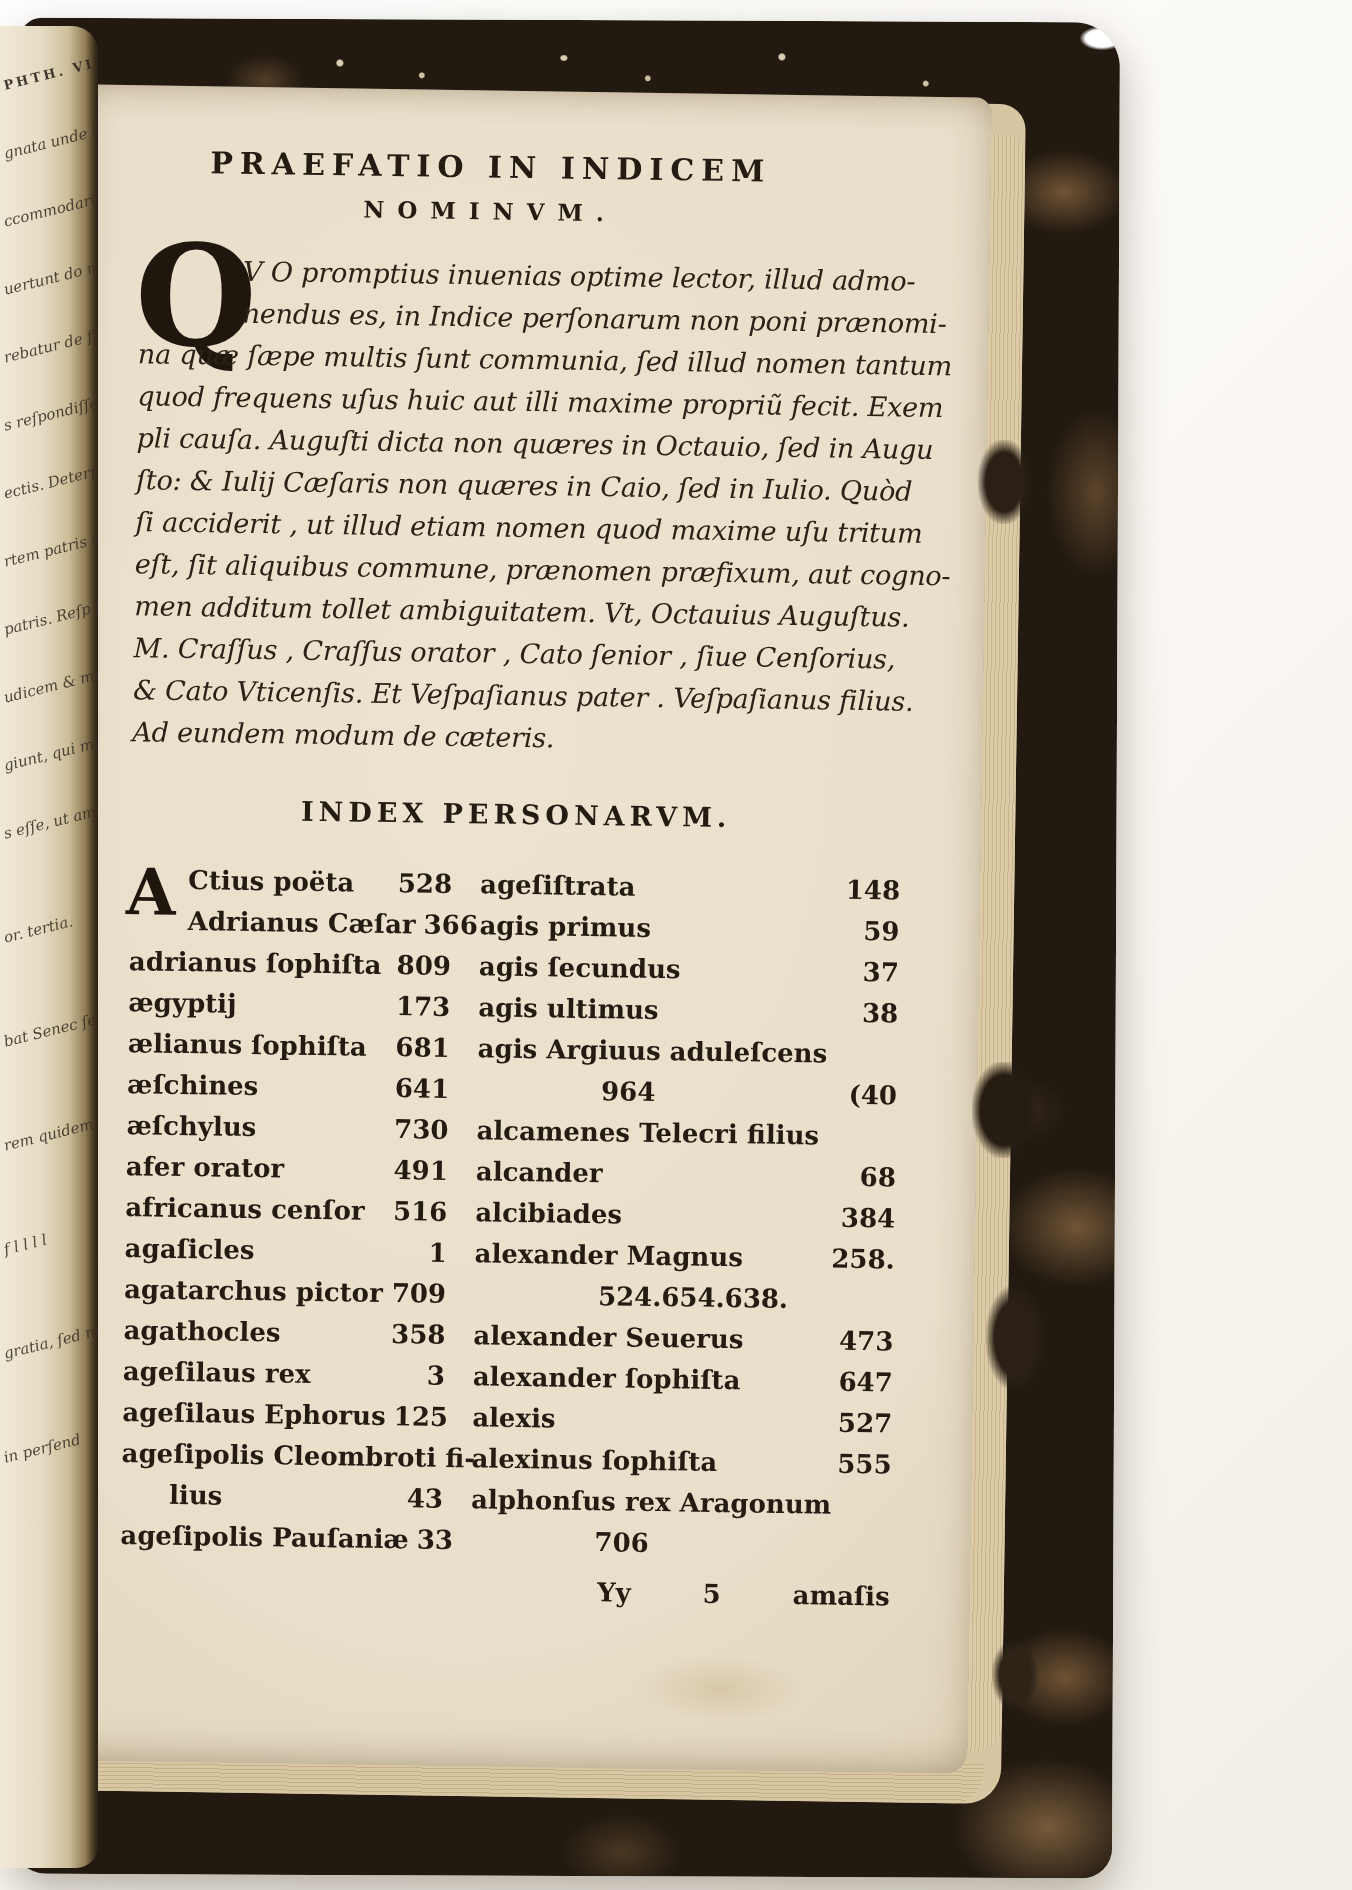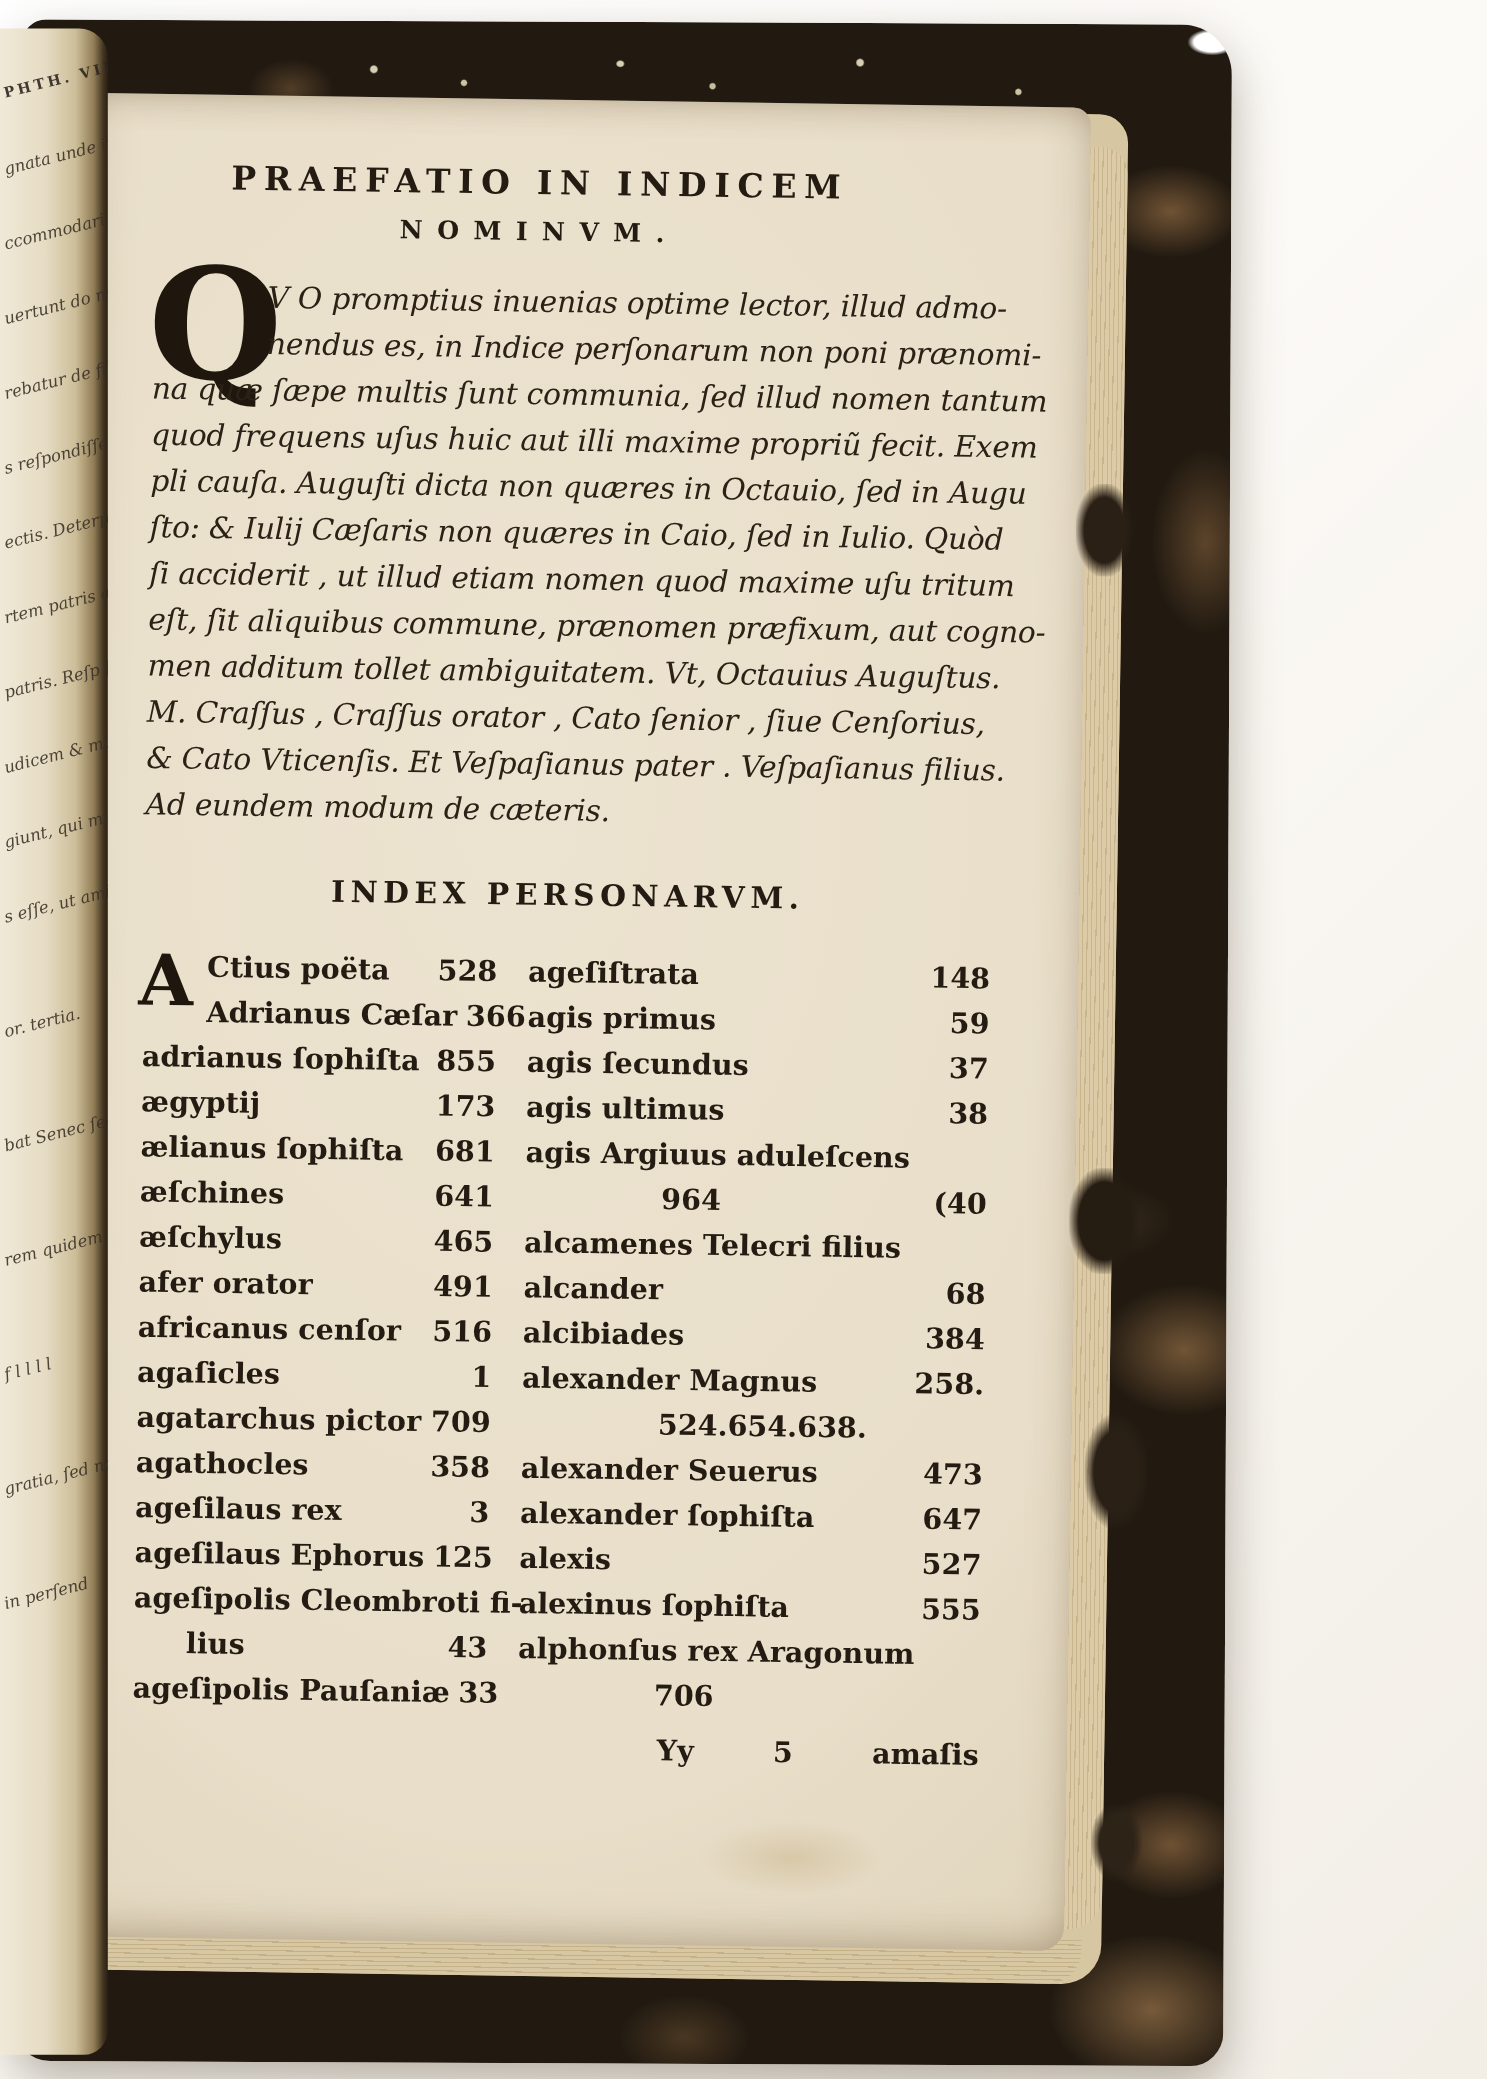--- a/index.html
+++ b/index.html
@@ -165,37 +165,37 @@
       <div class="irow dc">
             <span class="nm">Ctius poëta</span>
             <span class="pg">528</span>
           </div>
           <div class="irow dc">
             <span class="nm">Adrianus Cæſar</span>
             <span class="pg">366</span>
           </div>
           <div class="irow">
             <span class="nm">adrianus ſophiſta</span>
-            <span class="pg">855</span>
+            <span class="pg">809</span>
           </div>
           <div class="irow">
             <span class="nm">ægyptij</span>
             <span class="pg">173</span>
           </div>
           <div class="irow">
             <span class="nm">ælianus ſophiſta</span>
             <span class="pg">681</span>
           </div>
           <div class="irow">
             <span class="nm">æſchines</span>
             <span class="pg">641</span>
           </div>
           <div class="irow">
             <span class="nm">æſchylus</span>
-            <span class="pg">465</span>
+            <span class="pg">730</span>
           </div>
           <div class="irow">
             <span class="nm">afer orator</span>
             <span class="pg">491</span>
           </div>
           <div class="irow">
             <span class="nm">africanus cenſor</span>
             <span class="pg">516</span>
           </div>
           <div class="irow">

